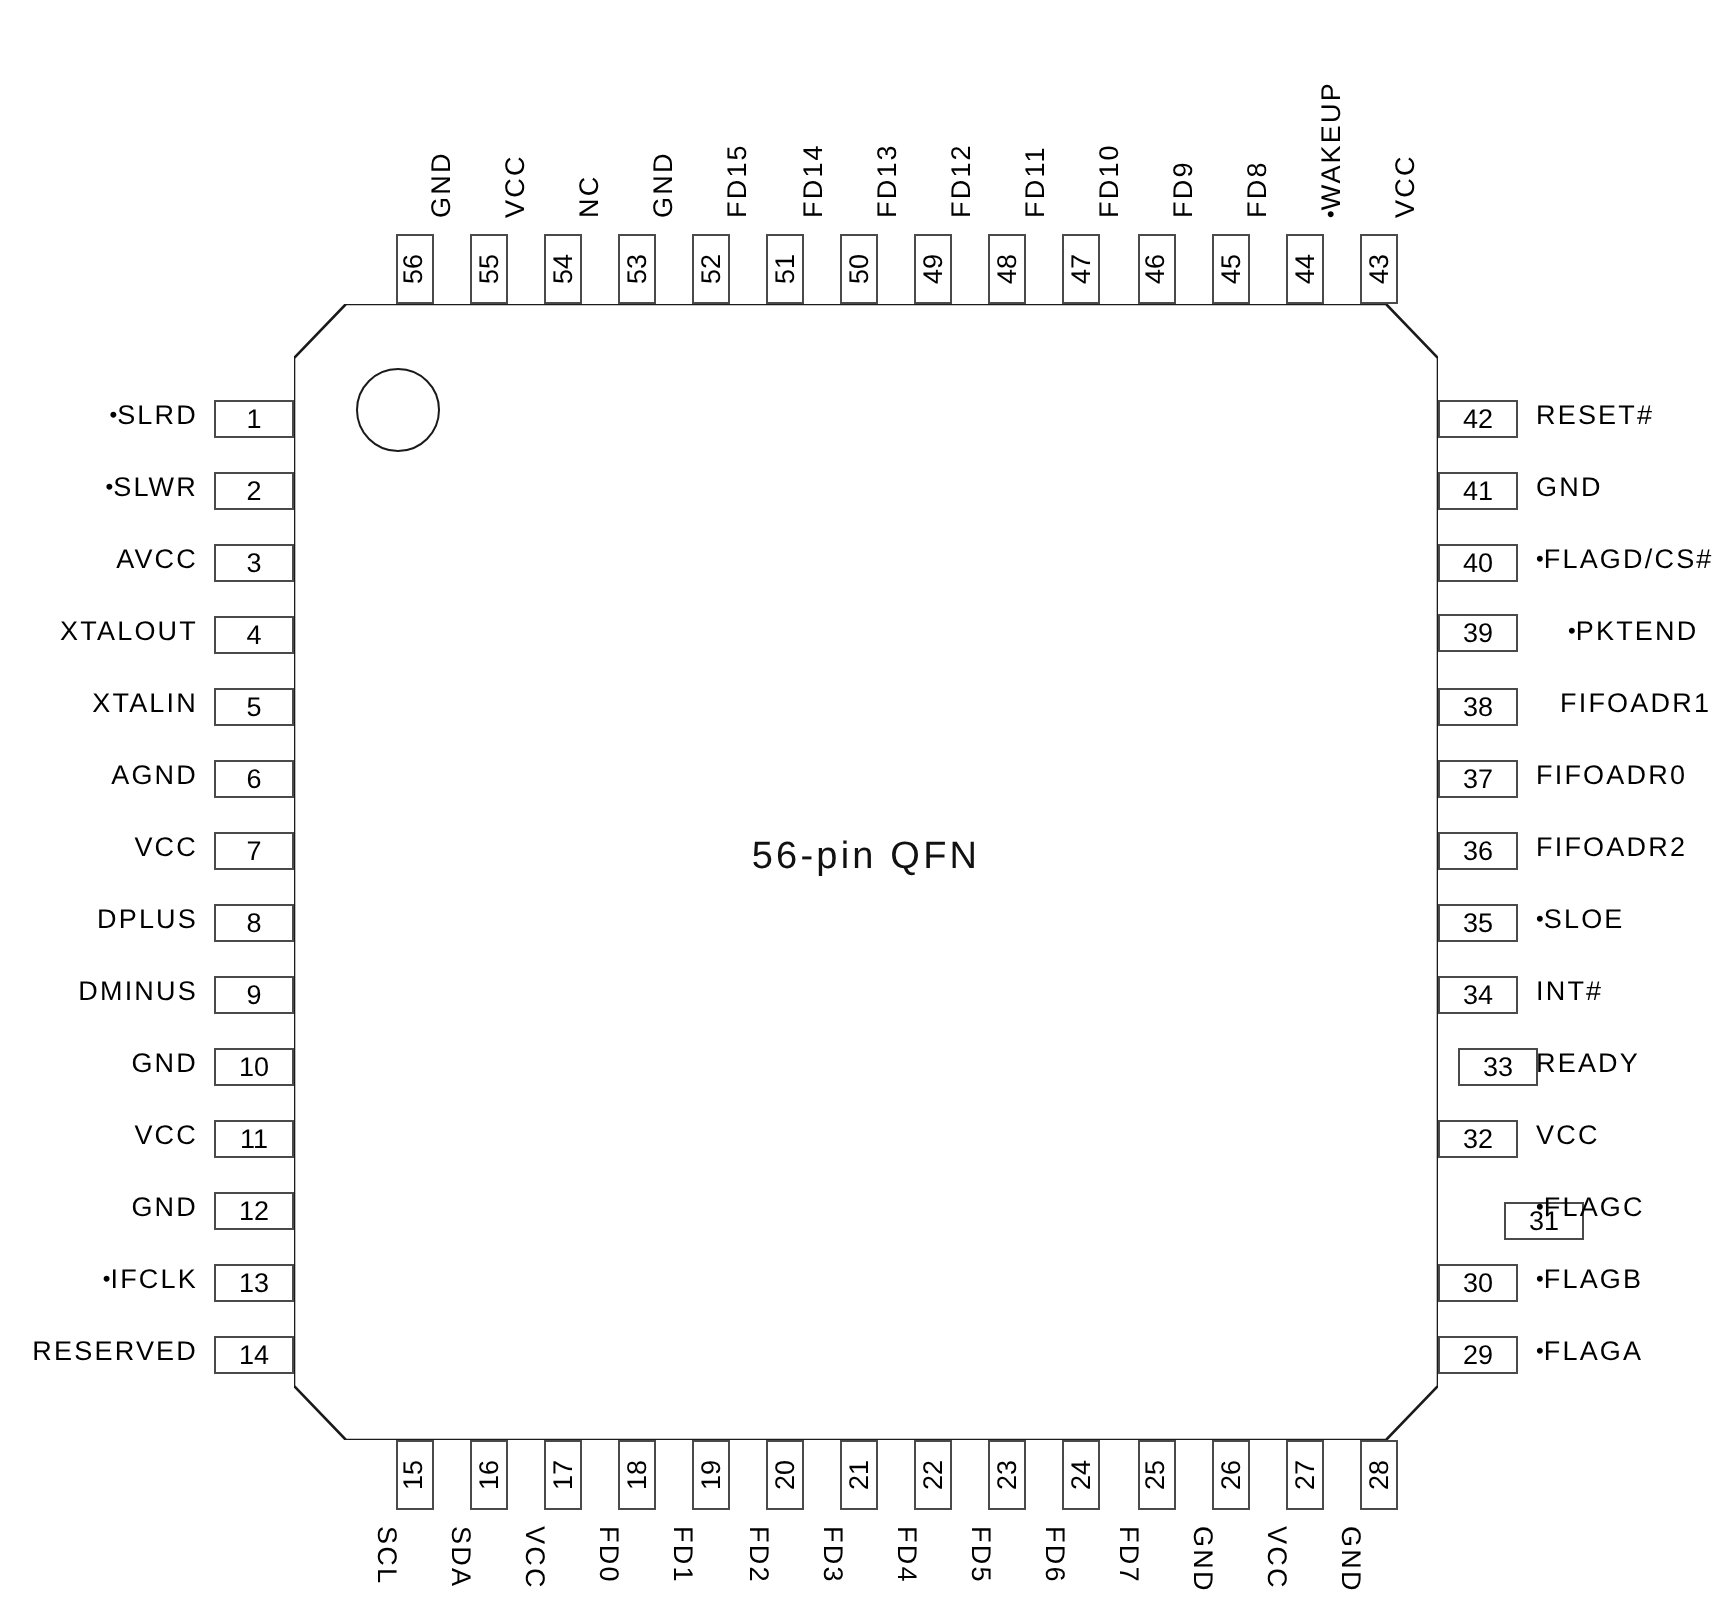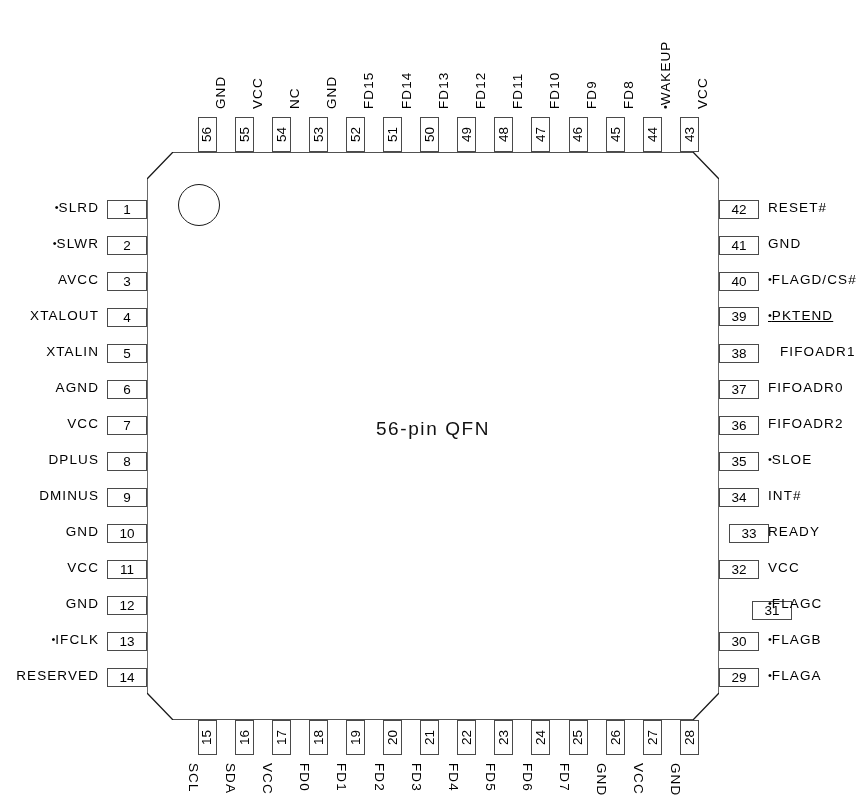--- a/index.html
+++ b/index.html
@@ -156,21 +156,21 @@
       <div class="sig left" style="right: 763px; top: 632px; text-align: center;"><span class="bullet">•</span><span>IFCLK</span></div>
       <div class="pad h" style="left: 107px; top: 667.5px;">14</div>
       <div class="sig left" style="right: 763px; top: 668px; text-align: left;"><span>RESERVED</span></div>
       <div class="pad h" style="left: 719px; top: 199.5px; text-align: right;">42</div>
       <div class="sig right" style="left: 768px; top: 200px;"><span>RESET#</span></div>
       <div class="pad h" style="left: 719px; top: 235.5px;">41</div>
       <div class="sig right" style="left: 768px; top: 236px;"><span>GND</span></div>
       <div class="pad h" style="left: 719px; top: 271.5px;">40</div>
       <div class="sig right" style="left: 768px; top: 272px;"><span class="bullet">•</span><span>FLAGD/CS#</span></div>
       <div class="pad h" style="left: 719px; top: 307px;">39</div>
-      <div class="sig right" style="left: 768px; top: 308px; text-decoration: underline;"><span class="bullet">•</span><span>PKTEND</span></div>
+      <div class="sig right" style="left: 784px; top: 308px;"><span class="bullet">•</span><span>PKTEND</span></div>
       <div class="pad h" style="left: 719px; top: 343.5px;">38</div>
       <div class="sig right" style="left: 780px; top: 344px;"><span>FIFOADR1</span></div>
       <div class="pad h" style="left: 719px; top: 379.5px;">37</div>
       <div class="sig right" style="left: 768px; top: 380px;"><span>FIFOADR0</span></div>
       <div class="pad h" style="left: 719px; top: 415.5px;">36</div>
       <div class="sig right" style="left: 768px; top: 416px;"><span>FIFOADR2</span></div>
       <div class="pad h" style="left: 719px; top: 451.5px;">35</div>
       <div class="sig right" style="left: 768px; top: 452px;"><span class="bullet">•</span><span>SLOE</span></div>
       <div class="pad h" style="left: 719px; top: 487.5px;">34</div>
       <div class="sig right" style="left: 768px; top: 488px;"><span>INT#</span></div>

